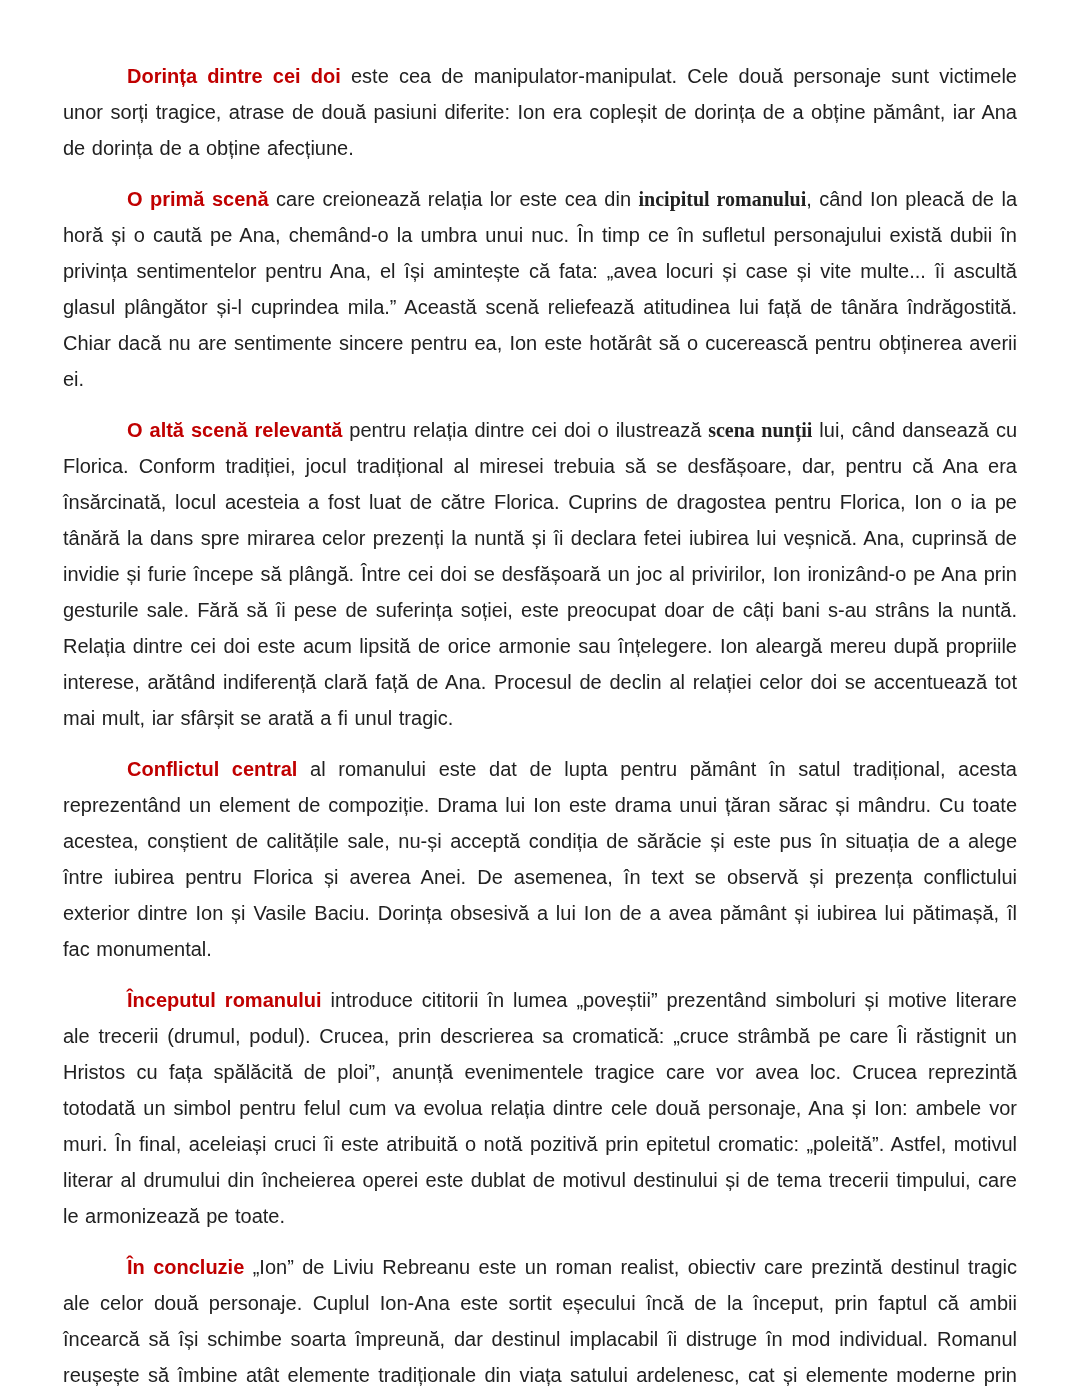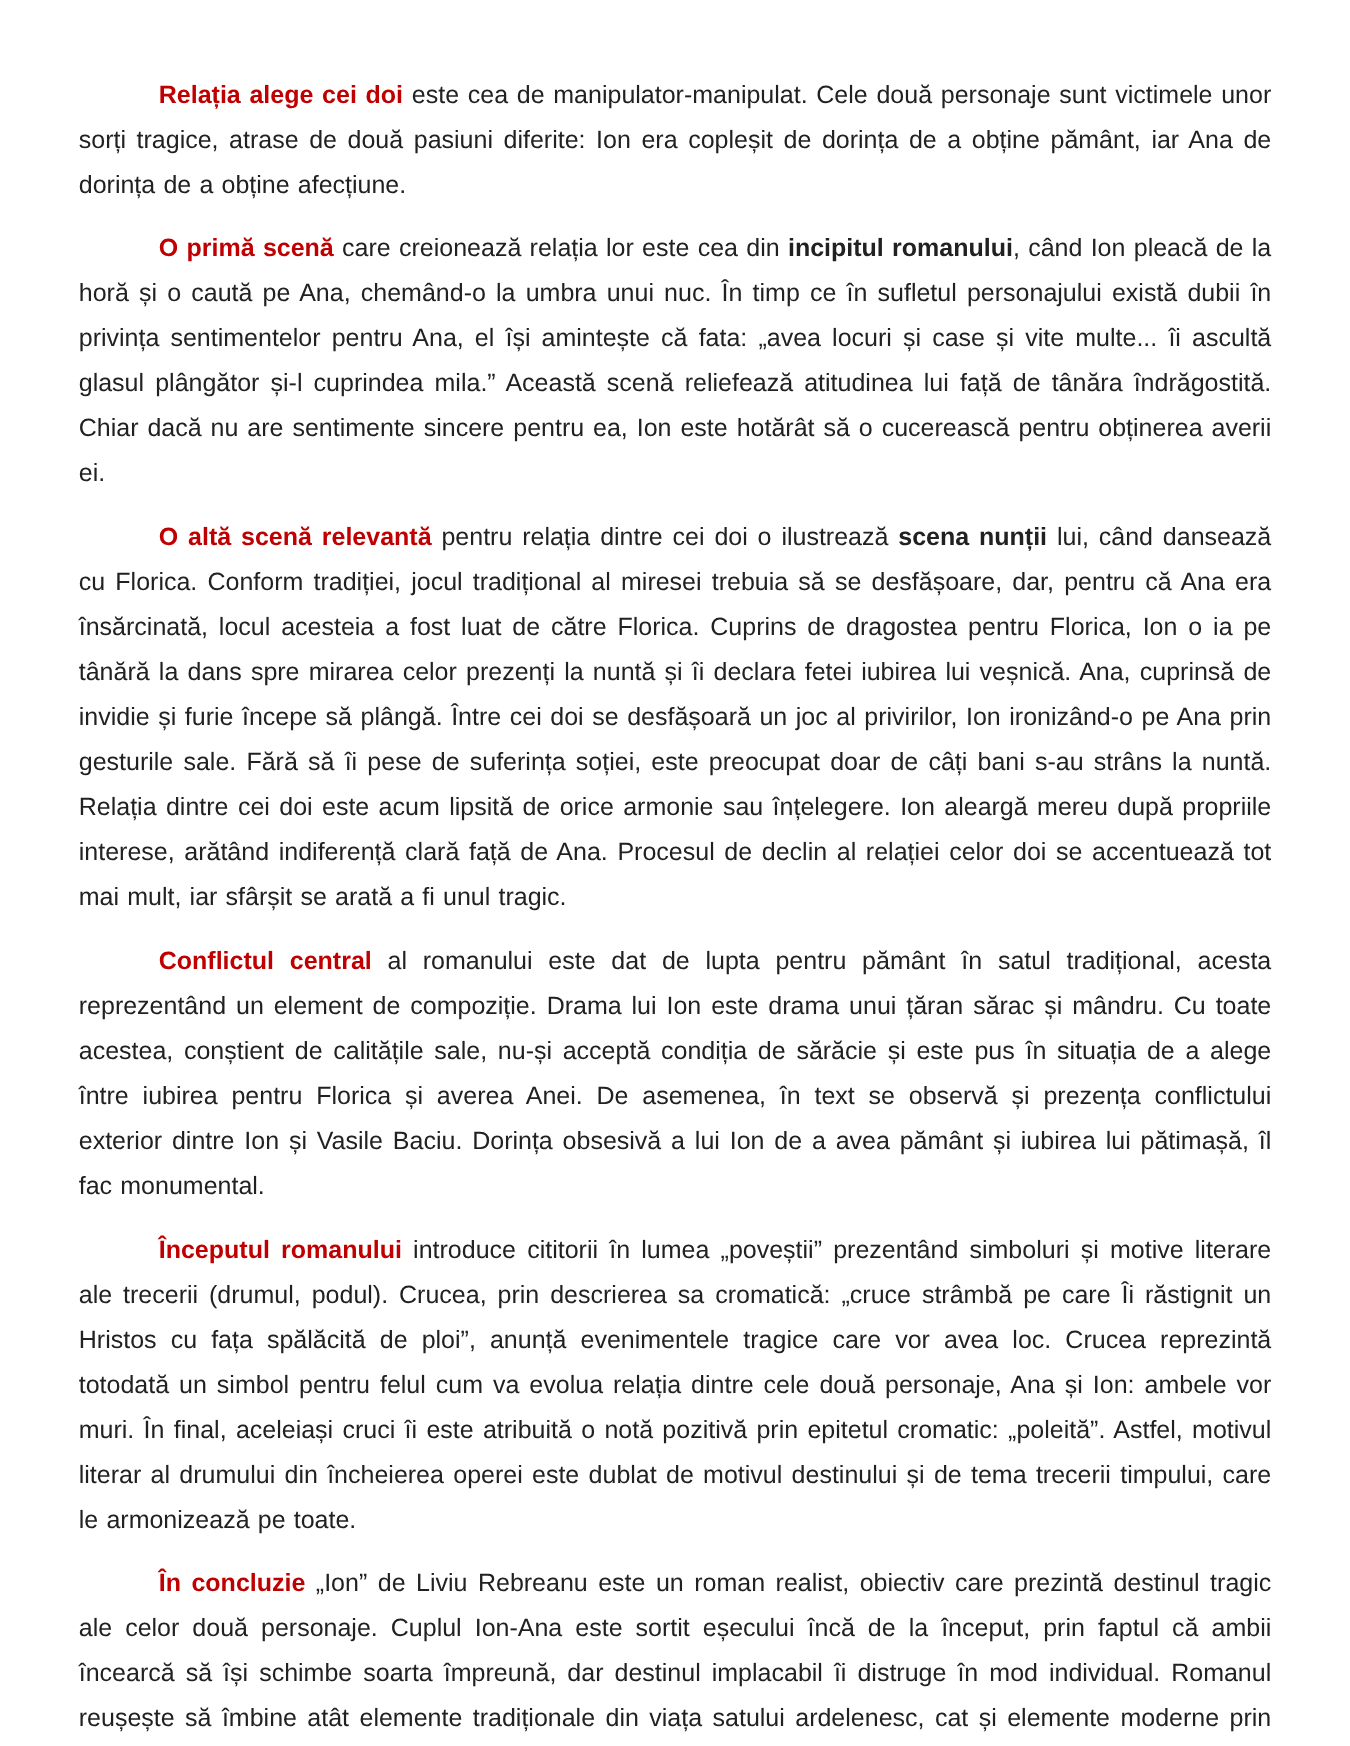--- a/index.html
+++ b/index.html
@@ -25,28 +25,29 @@
     margin-bottom: 15px;
     word-spacing: 1px;
   }
   .para:last-child { margin-bottom: 0; }
   .lead {
     color: var(--accent, #c00000);
     font-weight: 700;
   }
   .bold {
     font-weight: 700;
+    font-family: Liberation Serif, serif;
   }
   .normal { font-weight: 400; }
 </style>
 </head>
 <body>
 
 <div class="page">
   <div>
-      <p class="para"><span class="lead">Relația alege cei doi</span><span class="normal"> este cea de manipulator-manipulat. Cele două personaje sunt victimele unor sorți tragice, atrase de două pasiuni diferite: Ion era copleșit de dorința de a obține pământ, iar Ana de dorința de a obține afecțiune.</span></p>
+      <p class="para"><span class="lead">Dorința dintre cei doi</span><span class="normal"> este cea de manipulator-manipulat. Cele două personaje sunt victimele unor sorți tragice, atrase de două pasiuni diferite: Ion era copleșit de dorința de a obține pământ, iar Ana de dorința de a obține afecțiune.</span></p>
       <p class="para"><span class="lead">O primă scenă</span><span class="normal"> care creionează relația lor este cea din </span><span class="bold">incipitul romanului</span><span class="normal">, când Ion pleacă de la horă și o caută pe Ana, chemând-o la umbra unui nuc. În timp ce în sufletul personajului există dubii în privința sentimentelor pentru Ana, el își amintește că fata: „avea locuri și case și vite multe... îi ascultă glasul plângător și-l cuprindea mila.” Această scenă reliefează atitudinea lui față de tânăra îndrăgostită. Chiar dacă nu are sentimente sincere pentru ea, Ion este hotărât să o cucerească pentru obținerea averii ei.</span></p>
       <p class="para"><span class="lead">O altă scenă relevantă</span><span class="normal"> pentru relația dintre cei doi o ilustrează </span><span class="bold">scena nunții</span><span class="normal"> lui, când dansează cu Florica. Conform tradiției, jocul tradițional al miresei trebuia să se desfășoare, dar, pentru că Ana era însărcinată, locul acesteia a fost luat de către Florica. Cuprins de dragostea pentru Florica, Ion o ia pe tânără la dans spre mirarea celor prezenți la nuntă și îi declara fetei iubirea lui veșnică. Ana, cuprinsă de invidie și furie începe să plângă. Între cei doi se desfășoară un joc al privirilor, Ion ironizând-o pe Ana prin gesturile sale. Fără să îi pese de suferința soției, este preocupat doar de câți bani s-au strâns la nuntă. Relația dintre cei doi este acum lipsită de orice armonie sau înțelegere. Ion aleargă mereu după propriile interese, arătând indiferență clară față de Ana. Procesul de declin al relației celor doi se accentuează tot mai mult, iar sfârșit se arată a fi unul tragic.</span></p>
       <p class="para"><span class="lead">Conflictul central</span><span class="normal"> al romanului este dat de lupta pentru pământ în satul tradițional, acesta reprezentând un element de compoziție. Drama lui Ion este drama unui țăran sărac și mândru. Cu toate acestea, conștient de calitățile sale, nu-și acceptă condiția de sărăcie și este pus în situația de a alege între iubirea pentru Florica și averea Anei. De asemenea, în text se observă și prezența conflictului exterior dintre Ion și Vasile Baciu. Dorința obsesivă a lui Ion de a avea pământ și iubirea lui pătimașă, îl fac monumental.</span></p>
       <p class="para"><span class="lead">Începutul romanului</span><span class="normal"> introduce cititorii în lumea „poveștii” prezentând simboluri și motive literare ale trecerii (drumul, podul). Crucea, prin descrierea sa cromatică: „cruce strâmbă pe care Îi răstignit un Hristos cu fața spălăcită de ploi”, anunță evenimentele tragice care vor avea loc. Crucea reprezintă totodată un simbol pentru felul cum va evolua relația dintre cele două personaje, Ana și Ion: ambele vor muri. În final, aceleiași cruci îi este atribuită o notă pozitivă prin epitetul cromatic: „poleită”. Astfel, motivul literar al drumului din încheierea operei este dublat de motivul destinului și de tema trecerii timpului, care le armonizează pe toate.</span></p>
       <p class="para"><span class="lead">În concluzie</span><span class="normal"> „Ion” de Liviu Rebreanu este un roman realist, obiectiv care prezintă destinul tragic ale celor două personaje. Cuplul Ion-Ana este sortit eșecului încă de la început, prin faptul că ambii încearcă să își schimbe soarta împreună, dar destinul implacabil îi distruge în mod individual. Romanul reușește să îmbine atât elemente tradiționale din viața satului ardelenesc, cat și elemente moderne prin reliefarea portretelor celor doi țărani tipici români.</span></p>
     </div>
 </div>
 
 </body></html>

